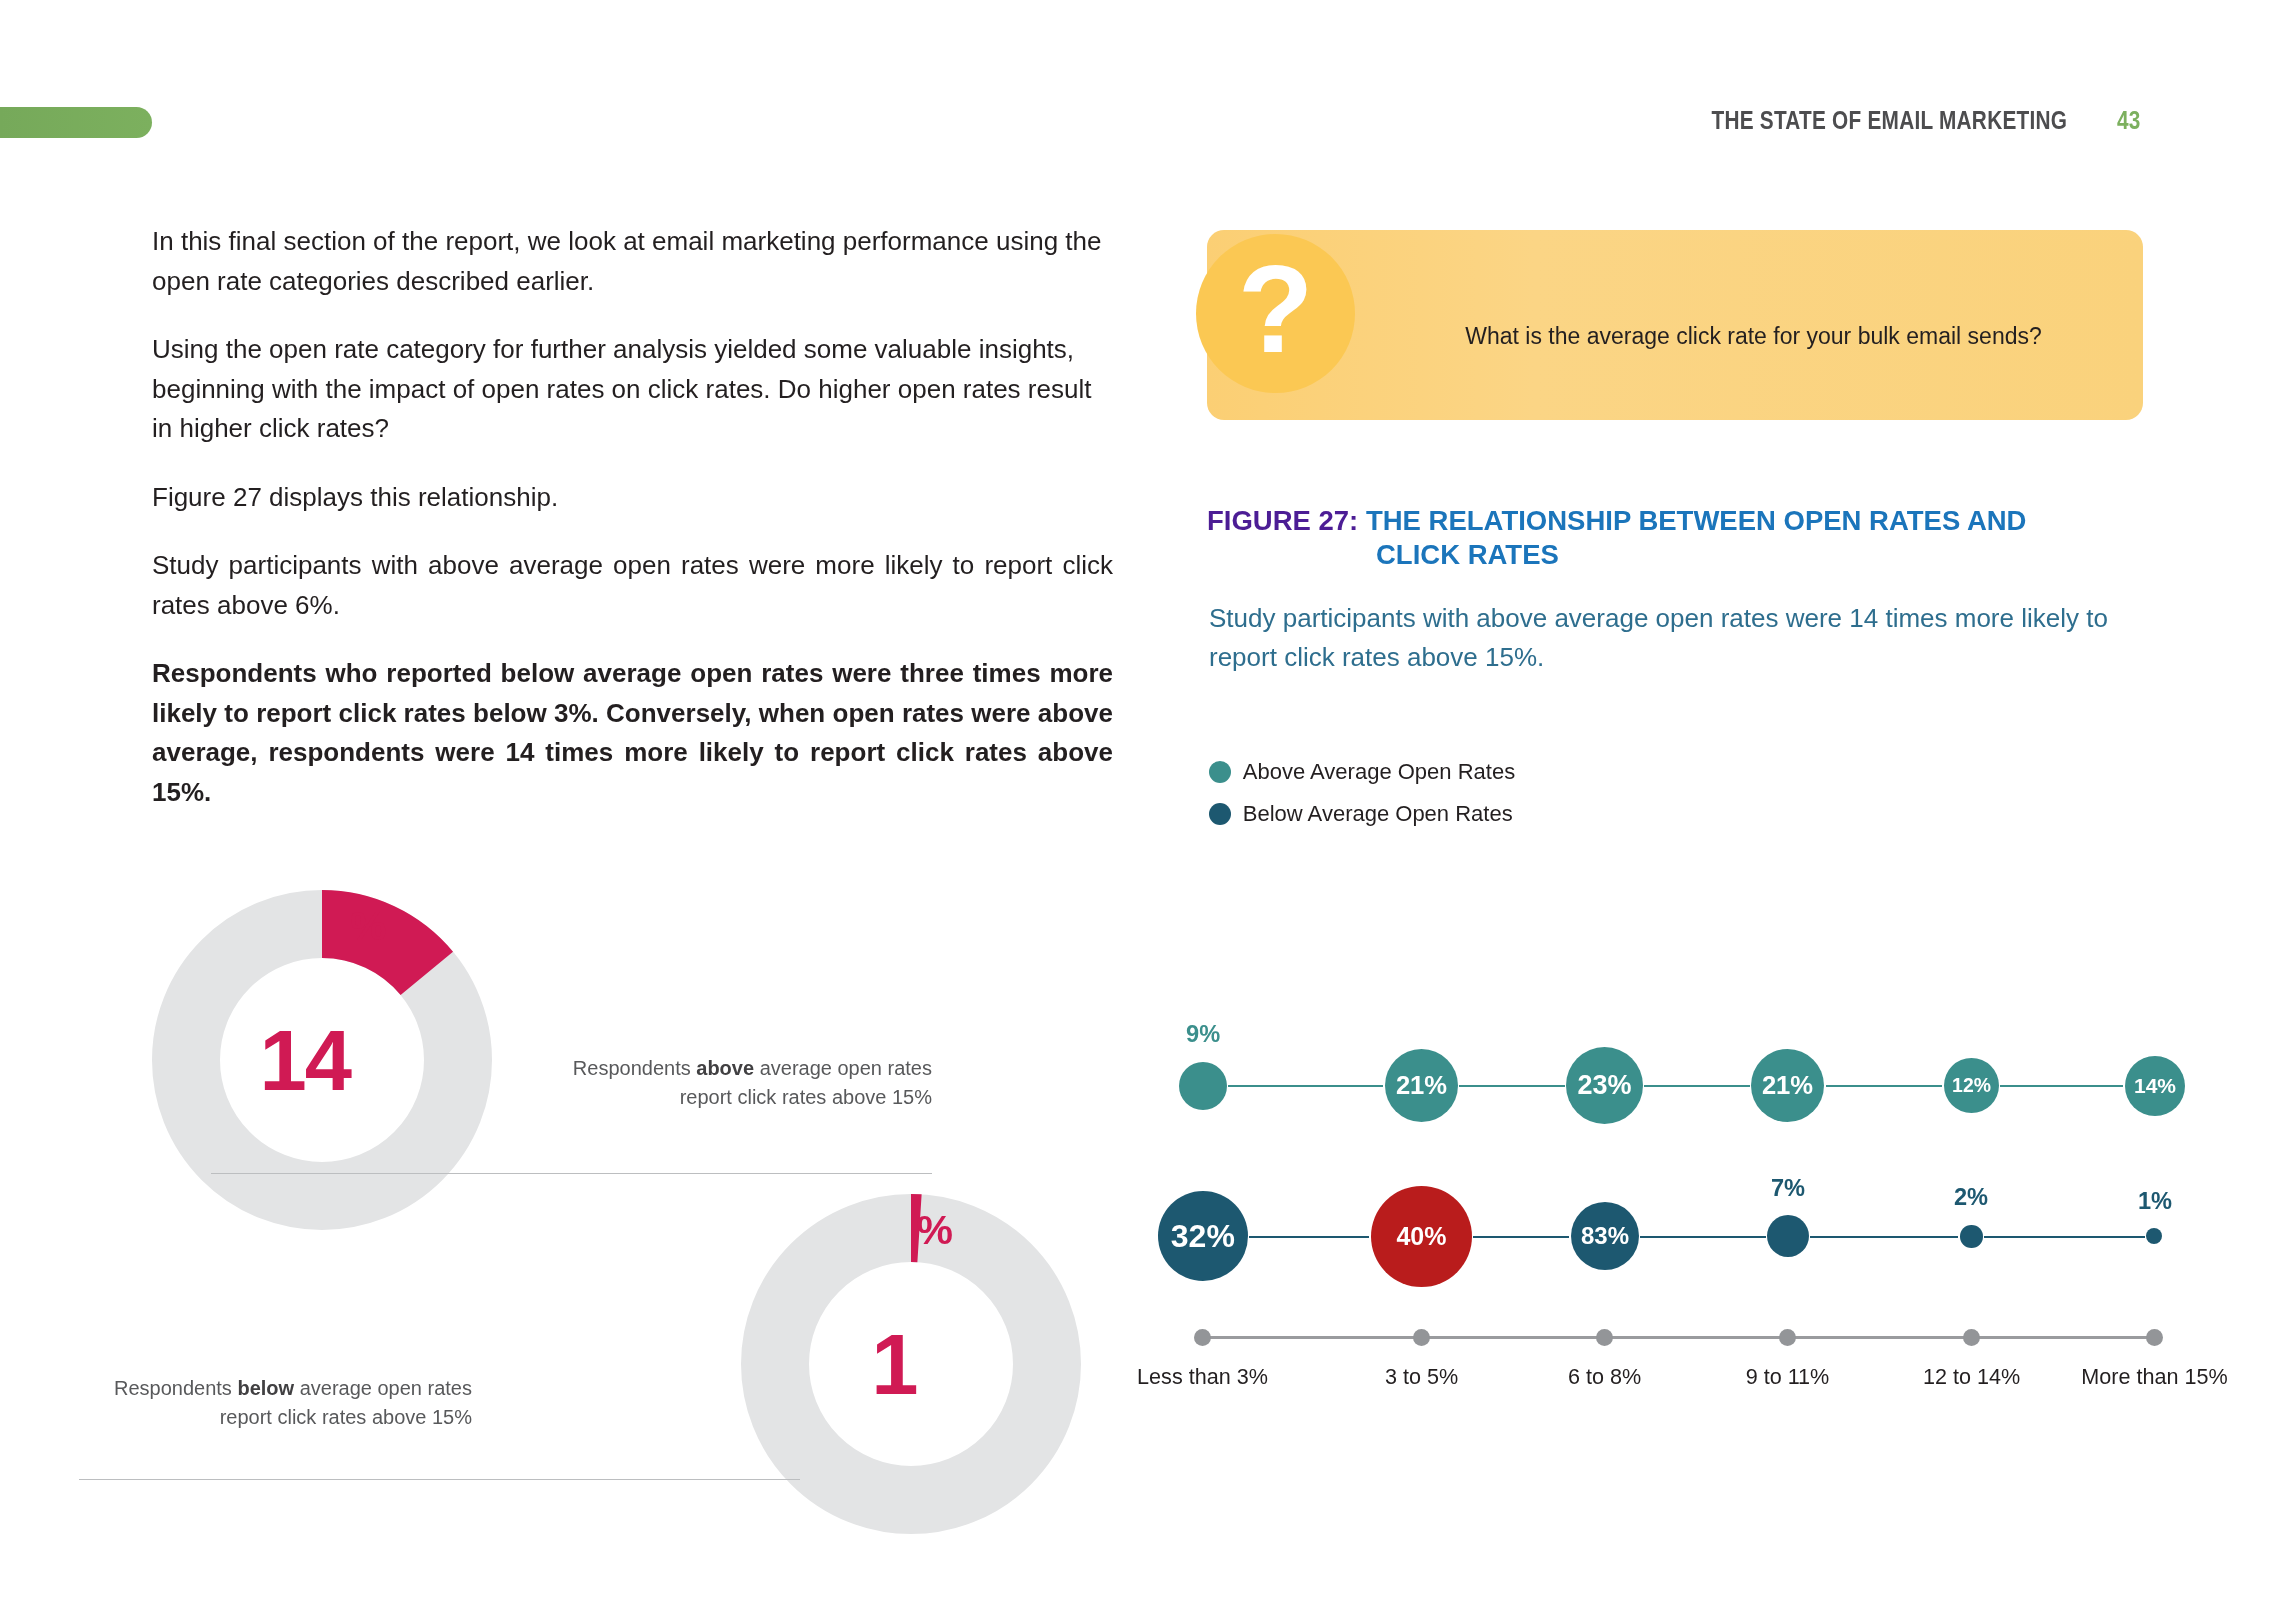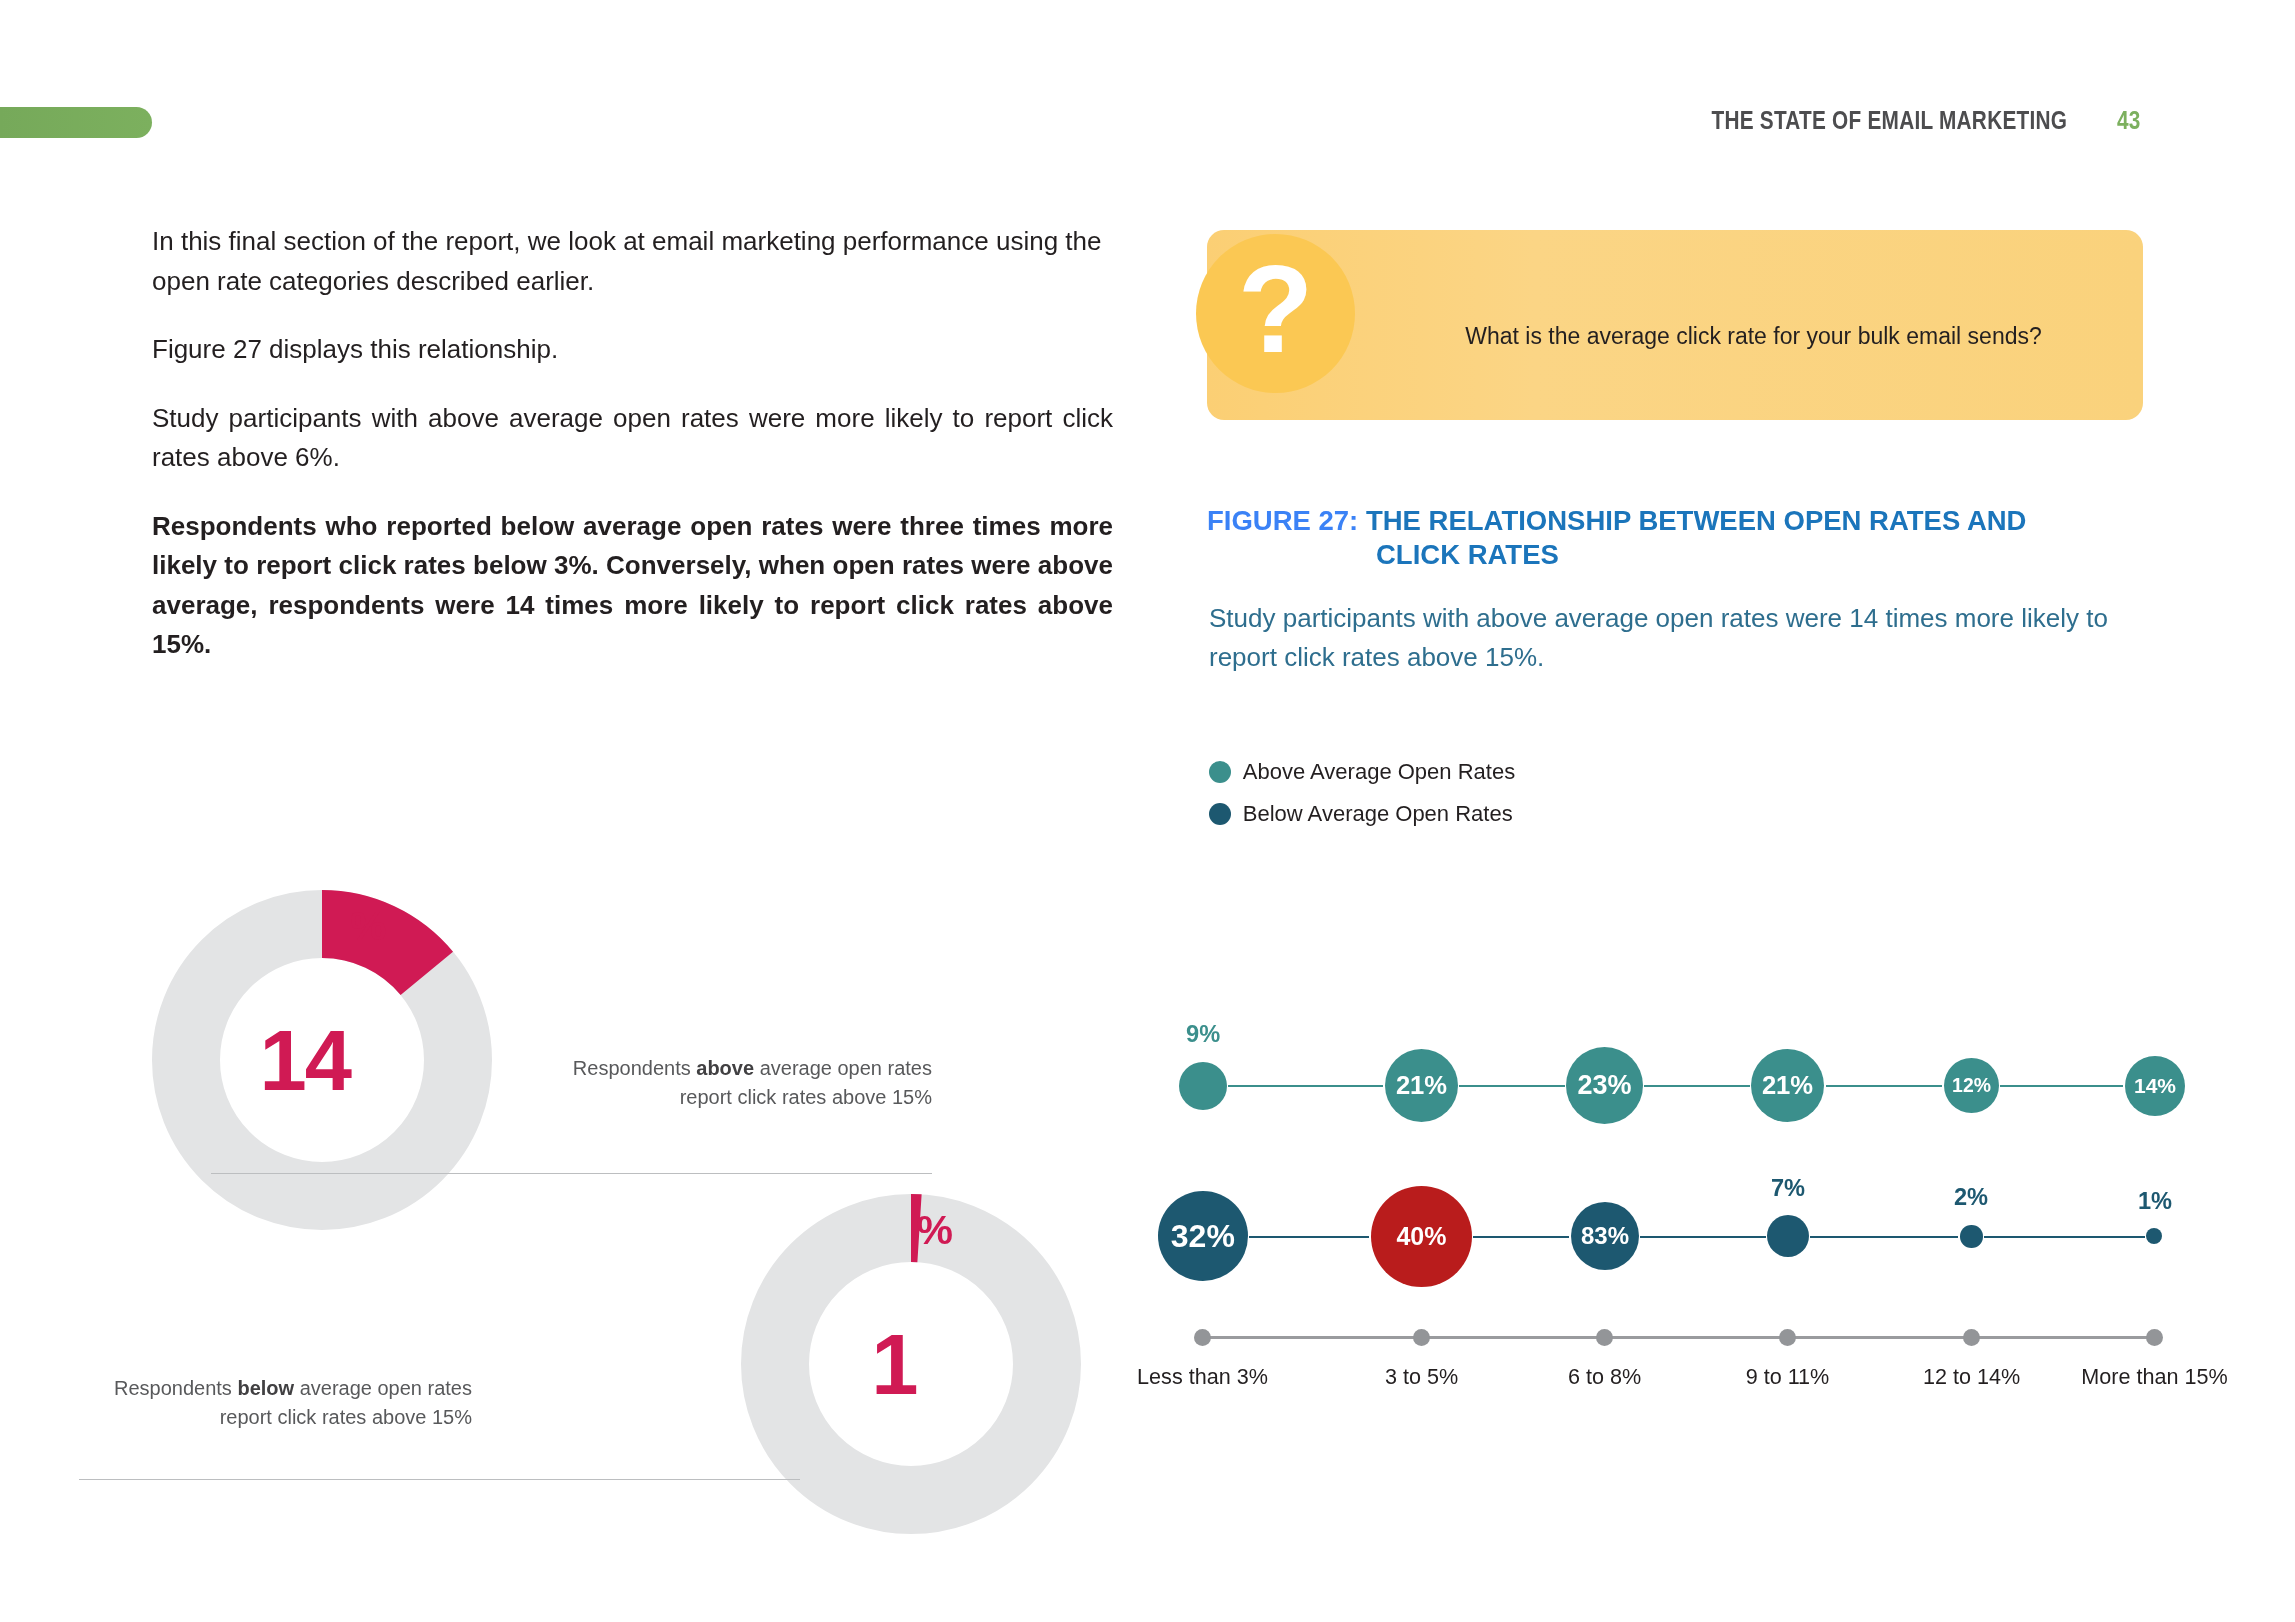--- a/index.html
+++ b/index.html
@@ -76,21 +76,21 @@
   .q-text{
     position:absolute;left:1387px;top:311px;width:733px;
     text-align:center;font-size:23px;color:#231f20;margin-top:12px;
   }
 
   .fig-title{
     position:absolute;left:1207px;top:504px;width:942px;
     font-size:27.5px;line-height:1.22;font-weight:bold;
     font-family:"Liberation Sans Narrow","Liberation Sans",sans-serif;
   }
-  .fig-title .fig-no{color:#3b82f6;}
+  .fig-title .fig-no{color:#4c1d95;}
   .fig-title .fig-name{color:#1b75bb;}
   .fig-title .fig-line2{display:block;margin-left:169px;color:#1b75bb;}
 
   .fig-sub{
     position:absolute;left:1209px;top:599px;width:936px;
     font-size:26px;line-height:1.5;color:#2e6e8e;
   }
 
   
   .legend{position:absolute;left:1209px;top:759px;}
@@ -121,20 +121,21 @@
 <body>
 
 <div class="green-tab"></div>
 <div class="running-head">
   <span class="rh-title">THE STATE OF EMAIL MARKETING</span>
   <span class="rh-page">43</span>
 </div>
 
 <div class="left-col">
   <p class="body-p">In this final section of the report, we look at email marketing performance using the open rate categories described earlier.</p>
+  <p class="body-p">Using the open rate category for further analysis yielded some valuable insights, beginning with the impact of open rates on click rates. Do higher open rates result in higher click rates?</p>
   <p class="body-p"><b>Figure 27</b><span> displays this relationship.</span></p>
   <p class="body-p justify">Study participants with above average open rates were more likely to report click rates above 6%.</p>
   <p class="body-p bold">Respondents who reported below average open rates were three times more likely to report click rates below 3%. Conversely, when open rates were above average, respondents were 14 times more likely to report click rates above 15%.</p>
 </div>
 
 <div class="donut-area">
 
   <div class="donut" style="left:0px;top:0px;width:340px;height:340px;">
     <svg width="340" height="340" viewBox="0 0 520 520">
       <circle cx="260" cy="260" r="208" fill="none" stroke="#e3e4e5" stroke-width="104"></circle>

